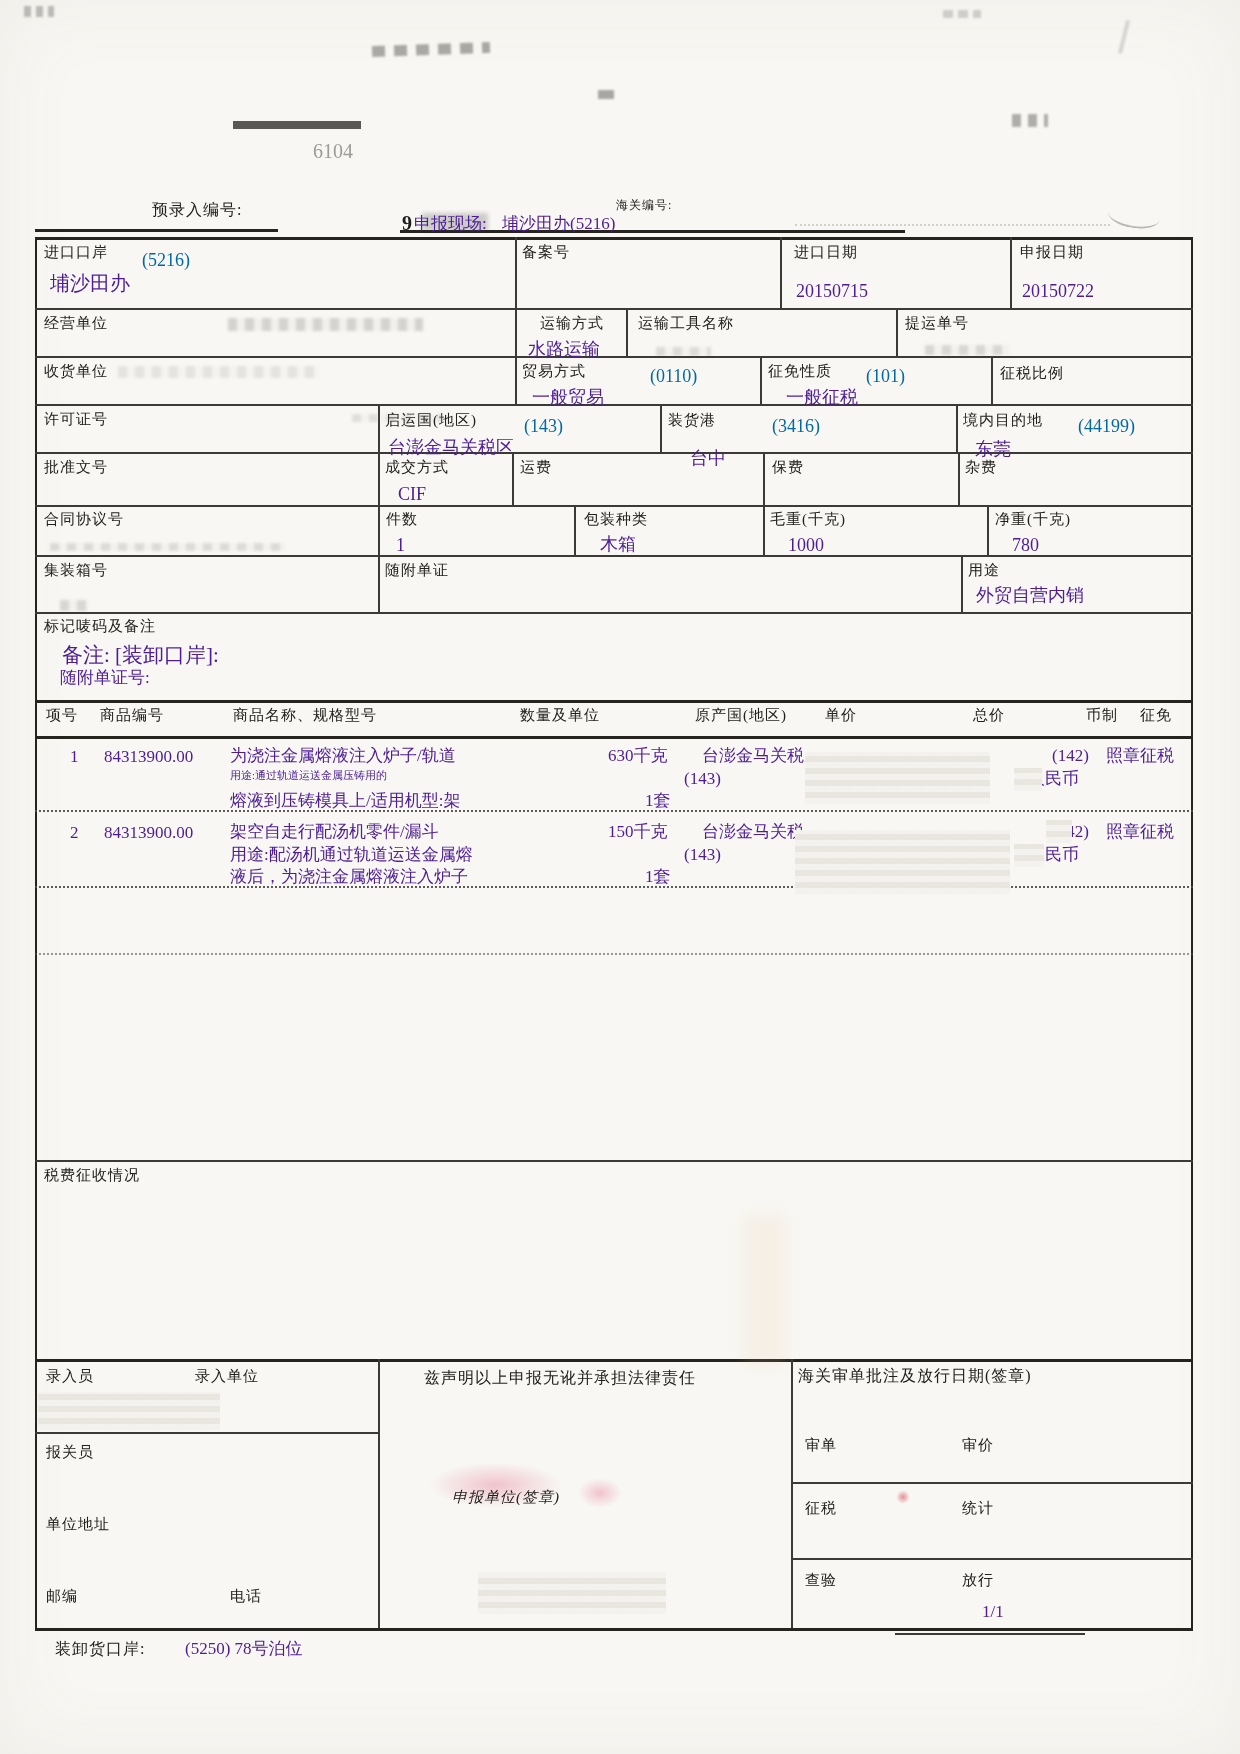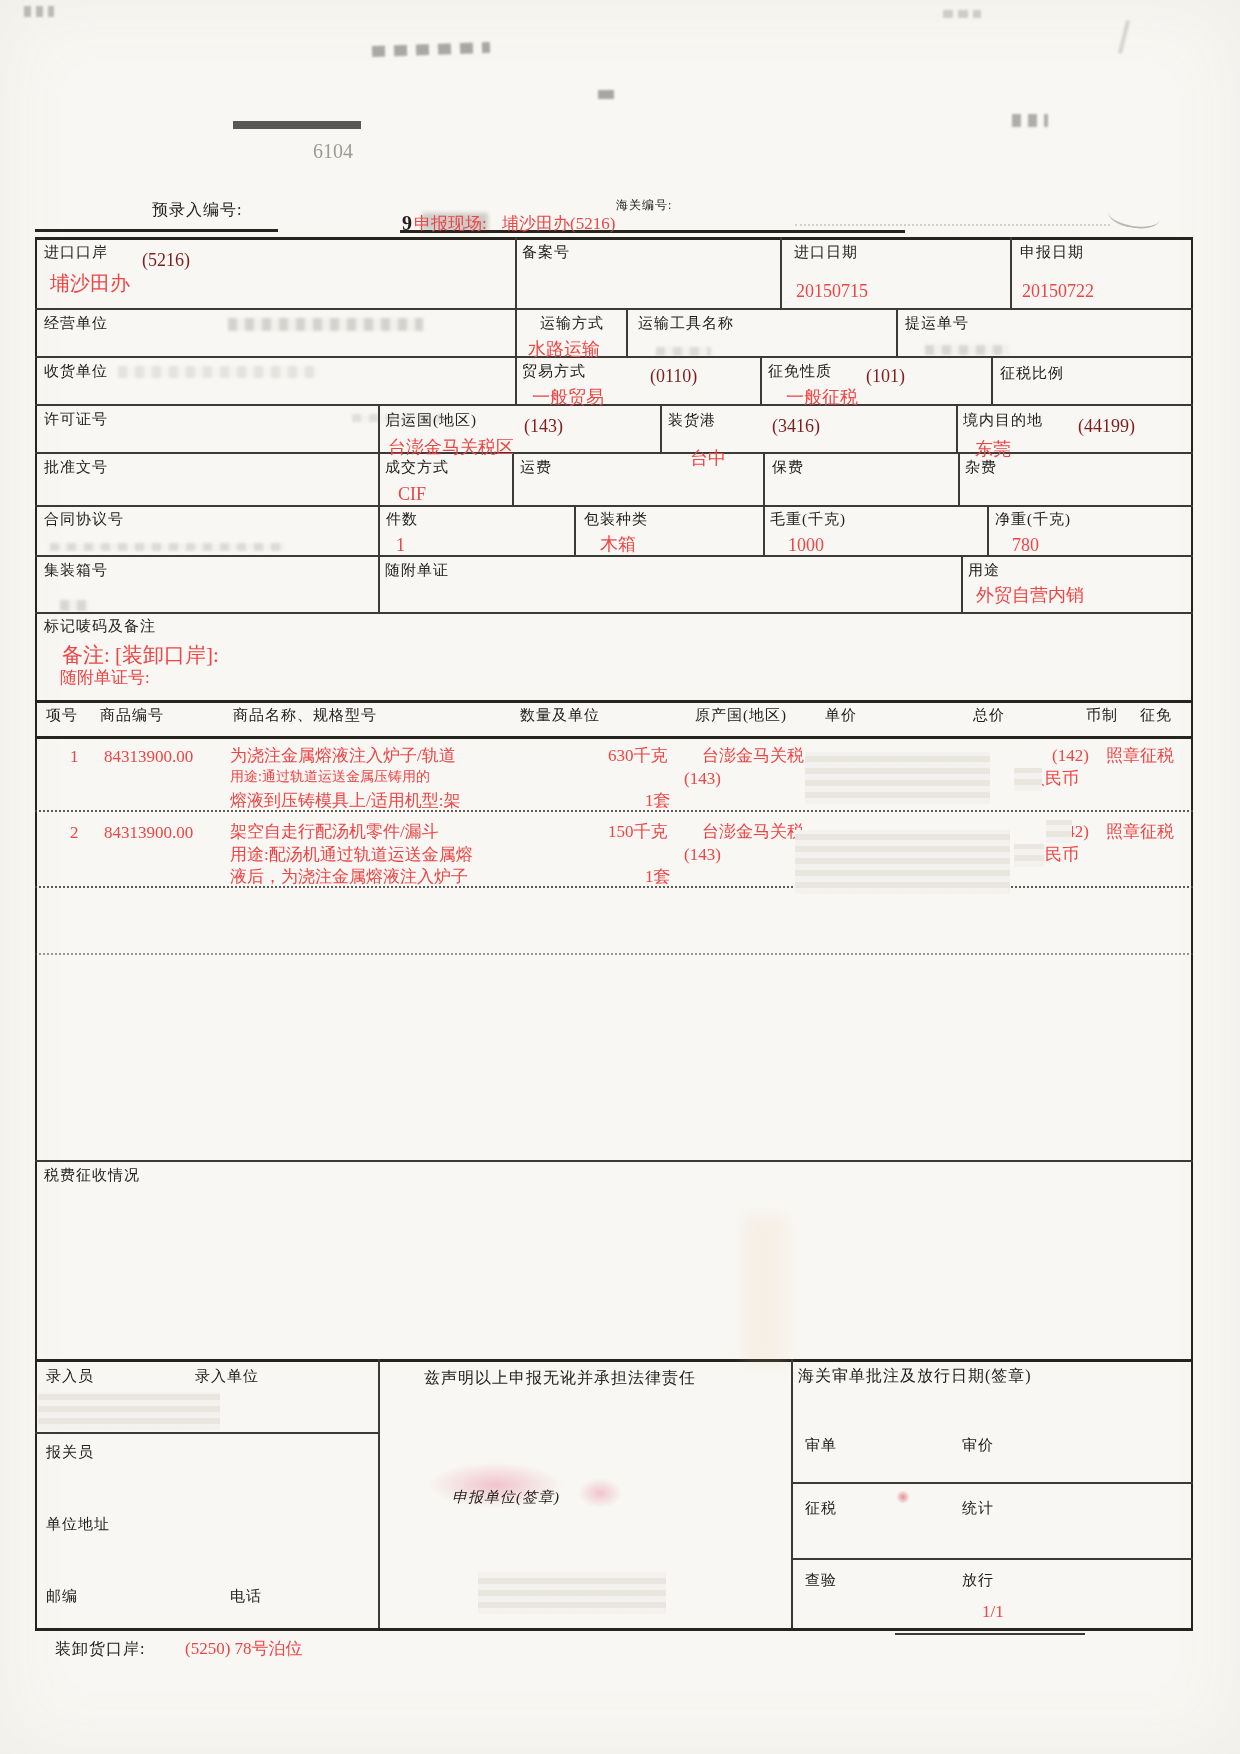--- a/index.html
+++ b/index.html
@@ -5,22 +5,22 @@
   html,body{margin:0;padding:0;background:#e9e8e4;}
   .page{
     position:relative;width:1240px;height:1754px;margin:0 auto;
     background:#f8f7f3;
     box-shadow:inset 0 0 80px rgba(120,115,100,.07);
     font-family:"Liberation Serif","DejaVu Serif",serif;
     color:#1f1e1c;overflow:hidden;
   }
   .t{position:absolute;white-space:nowrap;line-height:1.15;z-index:2;}
   .lbl{font-size:15px;letter-spacing:1px;color:#23211e;}
-  .sm{font-size:15px;color:#7f1d1d;}
-  .val{font-size:18px;color:#ef4444;text-align:right;}
+  .sm{font-size:15px;color:#0369a1;}
+  .val{font-size:18px;color:#4c1d95;text-align:right;}
   .big{font-size:20px;}
   .title{font-size:31px;font-weight:700;letter-spacing:3px;color:#16130f;}
   .hl,.vl{position:absolute;background:#3c3a36;z-index:1;}
   .hl{height:1.5px;}
   .vl{width:1.5px;}
   .thick{background:#26241f;}
   .dot{position:absolute;height:0;border-top:2px dotted #4c4a46;z-index:1;opacity:.9;}
   .rb{position:absolute;z-index:3;
       background:
        repeating-linear-gradient(0deg,rgba(244,242,238,.96) 0 6px,rgba(233,230,224,.96) 6px 12px),
@@ -174,21 +174,21 @@
   <span class="t lbl" style="left:520px;top:707px;">数量及单位</span>
   <span class="t lbl" style="left:695px;top:707px;">原产国(地区)</span>
   <span class="t lbl" style="left:825px;top:707px;">单价</span>
   <span class="t lbl" style="left:973px;top:707px;">总价</span>
   <span class="t lbl" style="left:1086px;top:707px;">币制</span>
   <span class="t lbl" style="left:1140px;top:707px;">征免</span>
 
   <span class="t val" style="left:70px;top:747px;font-size:17px;">1</span>
   <span class="t val" style="left:104px;top:747px;font-size:17px;">84313900.00</span>
   <span class="t val" style="left:230px;top:746px;font-size:17px;">为浇注金属熔液注入炉子/轨道</span>
-  <span class="t val" style="left:230px;top:769px;font-size:14px;">用途:通过轨道运送金属压铸用的</span>
+  <span class="t val" style="left:230px;top:769px;font-size:11px;">用途:通过轨道运送金属压铸用的</span>
   <span class="t val" style="left:230px;top:791px;font-size:17px;">熔液到压铸模具上/适用机型:架</span>
   <span class="t val" style="left:608px;top:746px;font-size:17px;">630千克</span>
   <span class="t val" style="left:702px;top:746px;font-size:17px;">台澎金马关税</span>
   <span class="t val" style="left:684px;top:769px;font-size:17px;">(143)</span>
   <span class="t val" style="left:645px;top:791px;font-size:17px;">1套</span>
   <span class="t val" style="left:1052px;top:746px;font-size:17px;">(142)</span>
   <span class="t val" style="left:1106px;top:746px;font-size:17px;">照章征税</span>
   <span class="t val" style="left:1028px;top:769px;font-size:17px;">人民币</span>
   <div class="rb" style="left:805px;top:752px;width:185px;height:52px;"></div>
   <div class="rb" style="left:1014px;top:768px;width:28px;height:23px;"></div>

